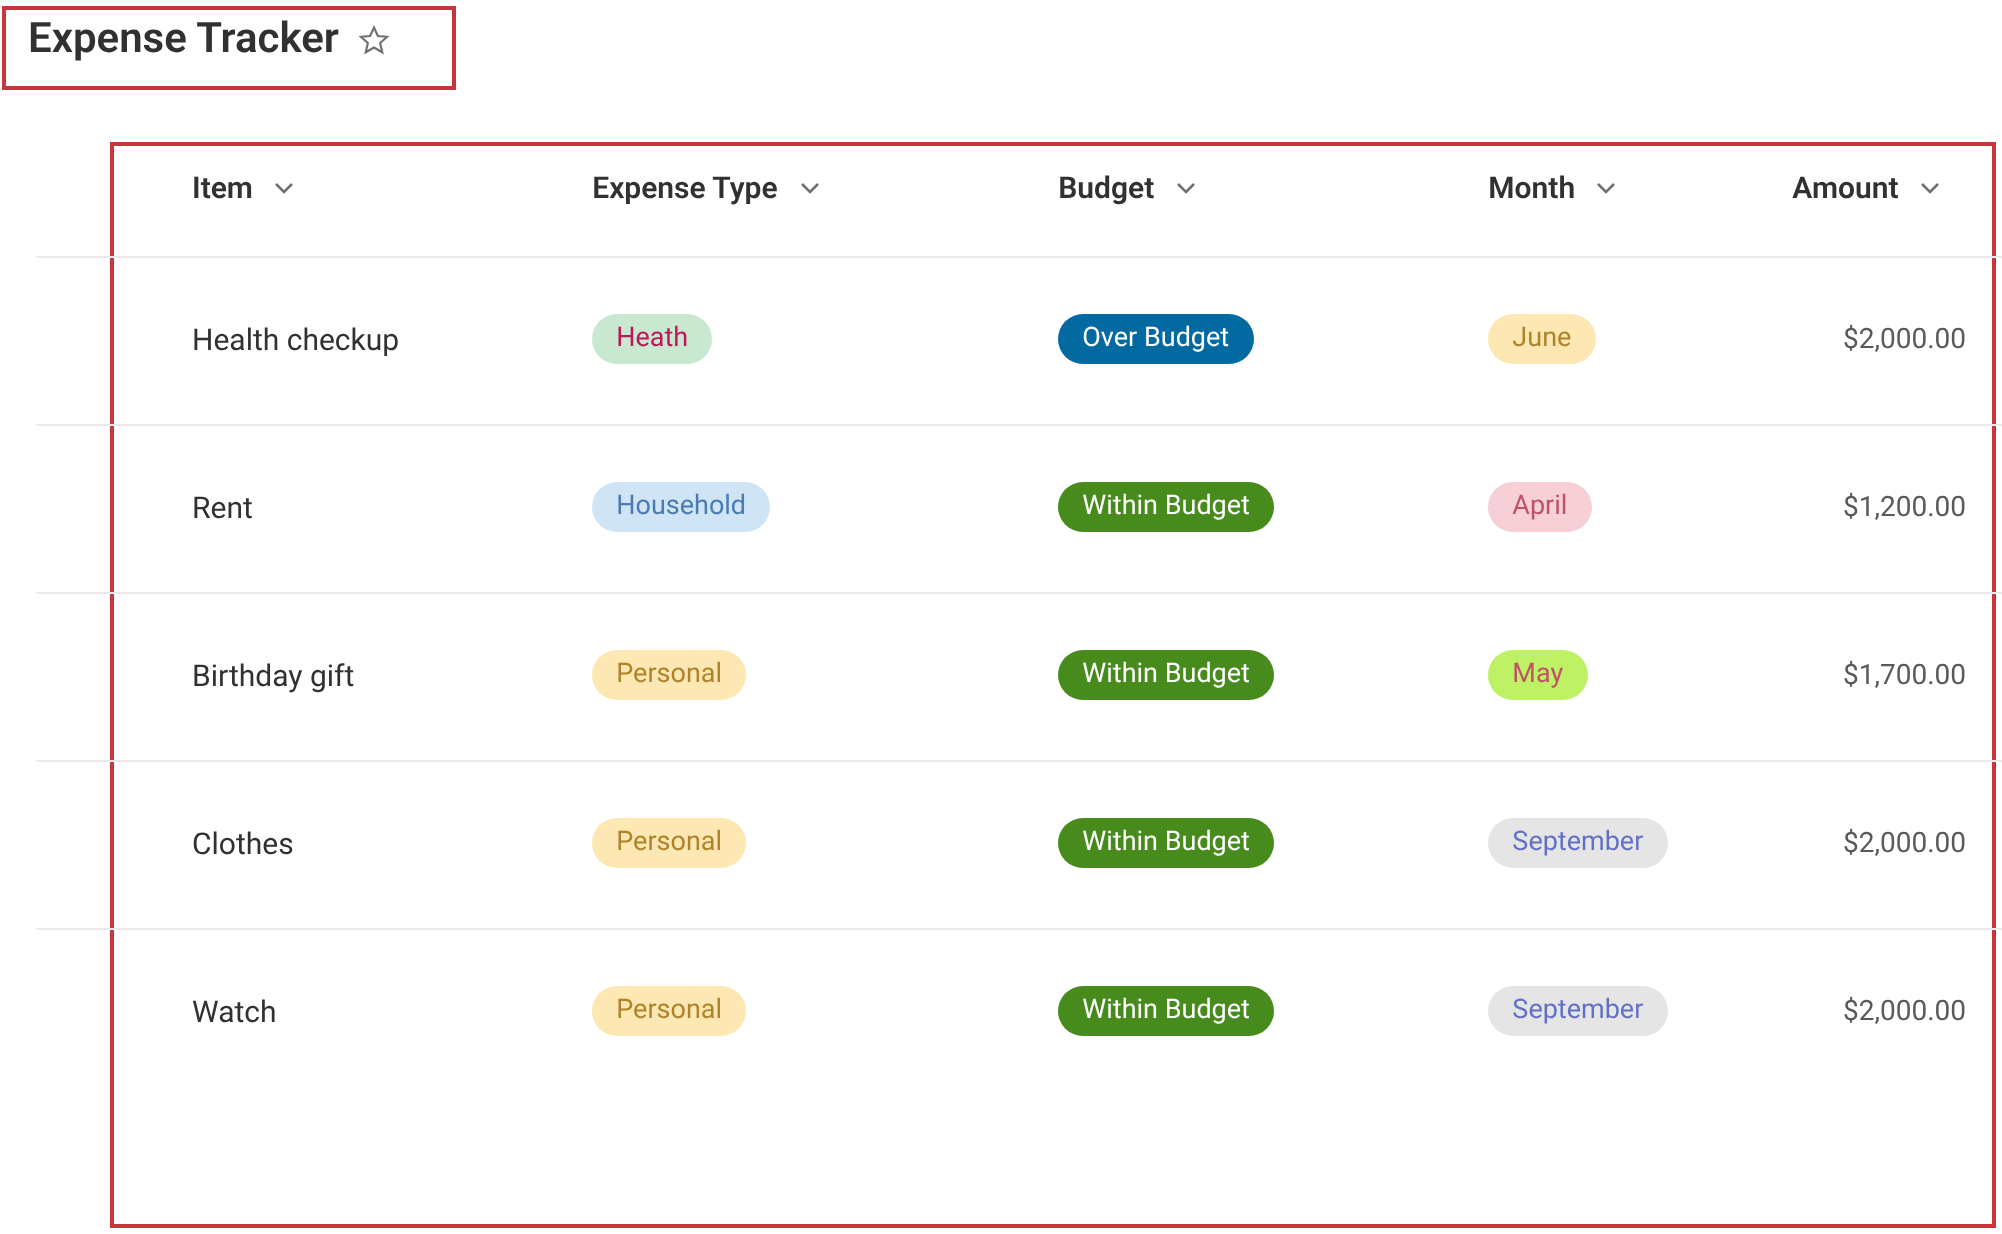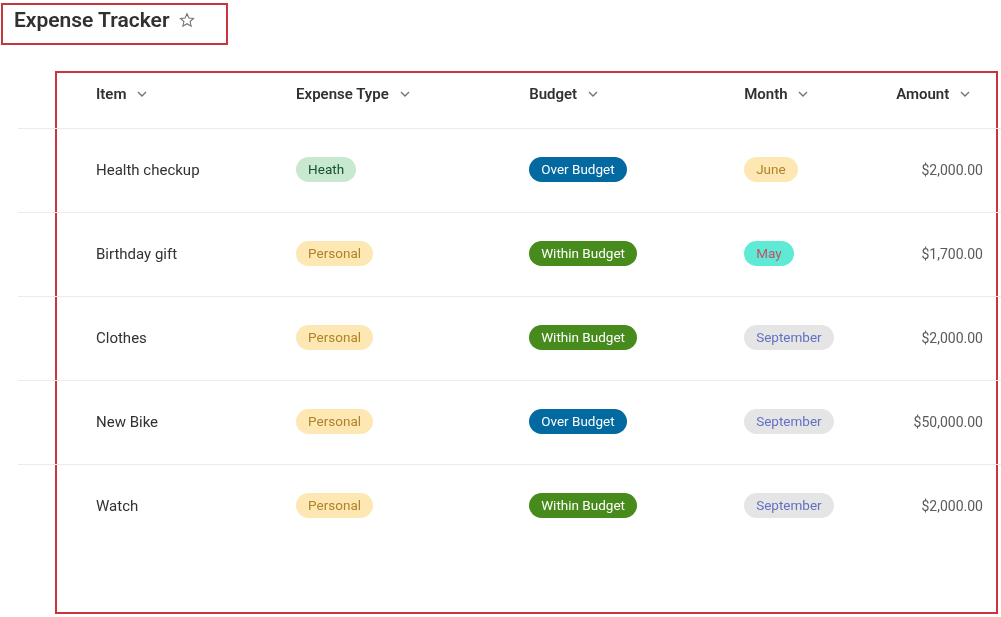--- a/index.html
+++ b/index.html
@@ -96,28 +96,28 @@
   .pad-first { padding-left: 78px !important; }
 
   .pill {
     display: inline-block;
     border-radius: 999px;
     padding: 3px 12px 4px 12px;
     font-size: 13.5px;
     line-height: 18px;
     white-space: nowrap;
   }
-  .pill.heath      { background: #c8e8cf; color: #14532d; }
+  .pill.heath      { background: #c8e8cf; color: #be185d; }
   .pill.household  { background: #cfe4f5; color: #4a7cb3; }
   .pill.personal   { background: #fde7b2; color: #b0832a; }
   .pill.over       { background: #0369a1; color: #ffffff; }
   .pill.within     { background: #468b1b; color: #ffffff; }
   .pill.m-march    { background: #fde7b2; color: #b0832a; }
   .pill.m-april    { background: #f7cfd6; color: #c05268; }
-  .pill.m-may      { background: #5eead4; color: #c05268; }
+  .pill.m-may      { background: #bef264; color: #c05268; }
   .pill.m-sept     { background: #e5e5e5; color: #6271c4; }
 </style>
 </head>
 <body>
 
 <div class="callout callout-title"></div>
 <div class="callout callout-table"></div>
 
 <div class="header-bar">
   <span class="page-title">Expense Tracker</span>
@@ -173,39 +173,39 @@
     </thead>
     <tbody id="rows-body">
         <tr>
           <td class="pad-first"><span>Health checkup</span></td>
           <td><span class="pill heath">Heath</span></td>
           <td><span class="pill over">Over Budget</span></td>
           <td><span class="pill m-march">June</span></td>
           <td class="amount"><span>$2,000.00</span></td>
         </tr>
         <tr>
+          <td class="pad-first"><span>Rent</span></td>
+          <td><span class="pill household">Household</span></td>
+          <td><span class="pill within">Within Budget</span></td>
+          <td><span class="pill m-april">April</span></td>
+          <td class="amount"><span>$1,200.00</span></td>
+        </tr>
+        <tr>
           <td class="pad-first"><span>Birthday gift</span></td>
           <td><span class="pill personal">Personal</span></td>
           <td><span class="pill within">Within Budget</span></td>
           <td><span class="pill m-may">May</span></td>
           <td class="amount"><span>$1,700.00</span></td>
         </tr>
         <tr>
           <td class="pad-first"><span>Clothes</span></td>
           <td><span class="pill personal">Personal</span></td>
           <td><span class="pill within">Within Budget</span></td>
           <td><span class="pill m-sept">September</span></td>
           <td class="amount"><span>$2,000.00</span></td>
-        </tr>
-        <tr>
-          <td class="pad-first"><span>New Bike</span></td>
-          <td><span class="pill personal">Personal</span></td>
-          <td><span class="pill over">Over Budget</span></td>
-          <td><span class="pill m-sept">September</span></td>
-          <td class="amount"><span>$50,000.00</span></td>
         </tr>
         <tr>
           <td class="pad-first"><span>Watch</span></td>
           <td><span class="pill personal">Personal</span></td>
           <td><span class="pill within">Within Budget</span></td>
           <td><span class="pill m-sept">September</span></td>
           <td class="amount"><span>$2,000.00</span></td>
         </tr>
       </tbody>
   </table>

